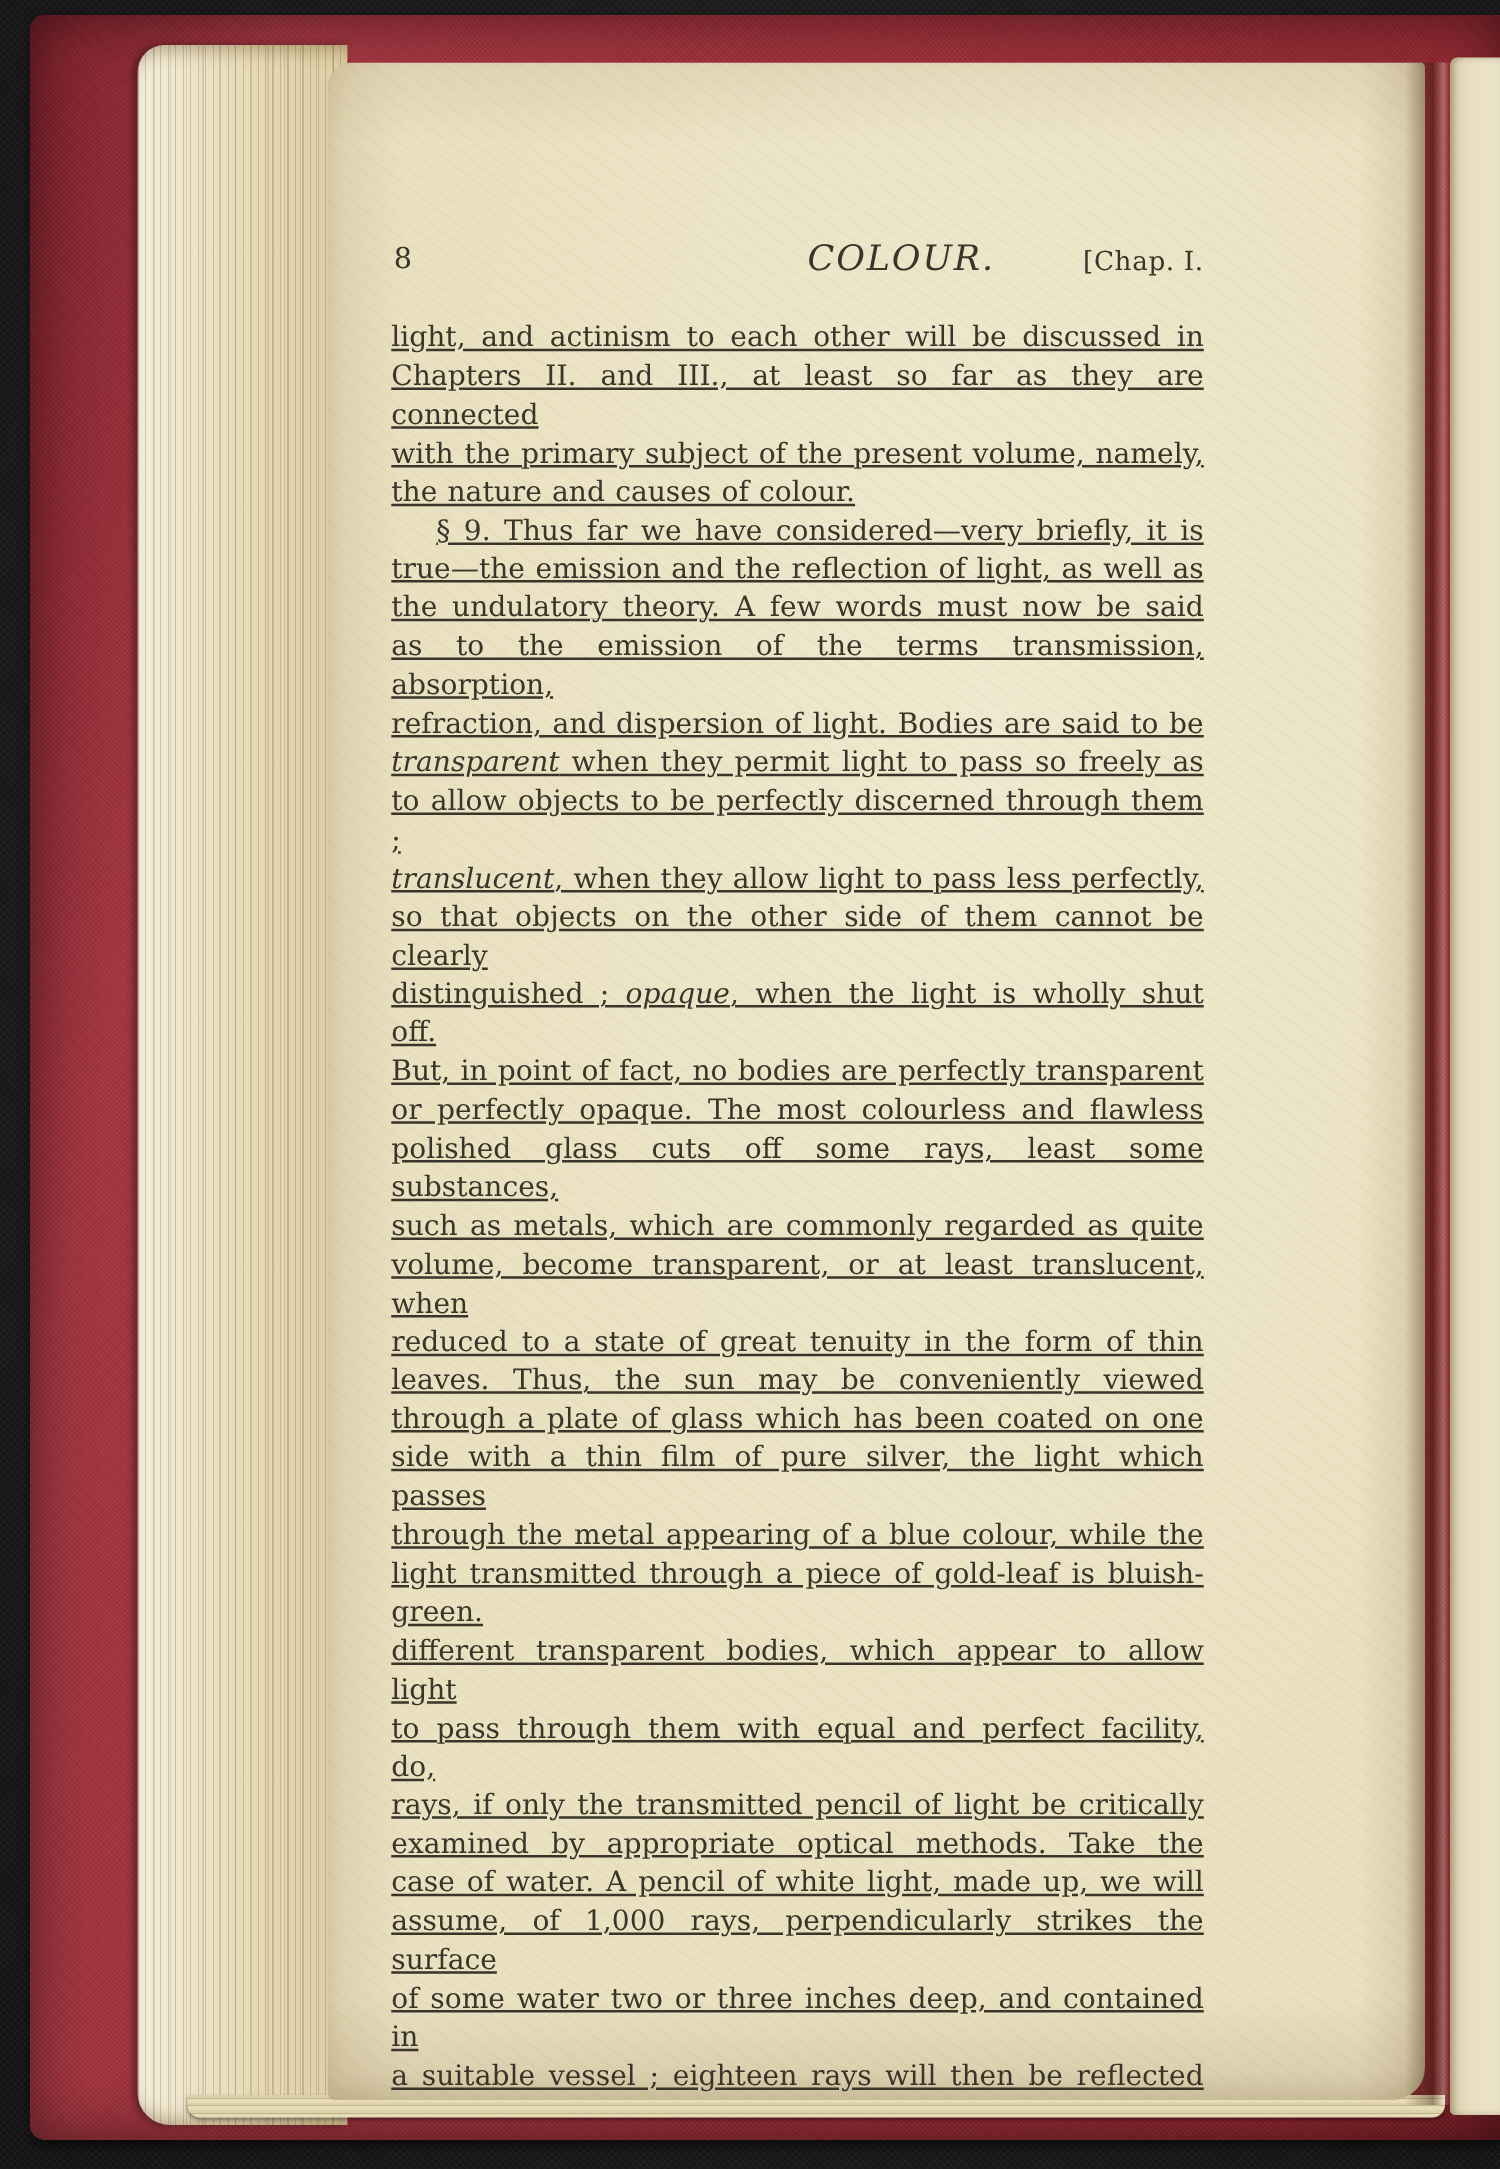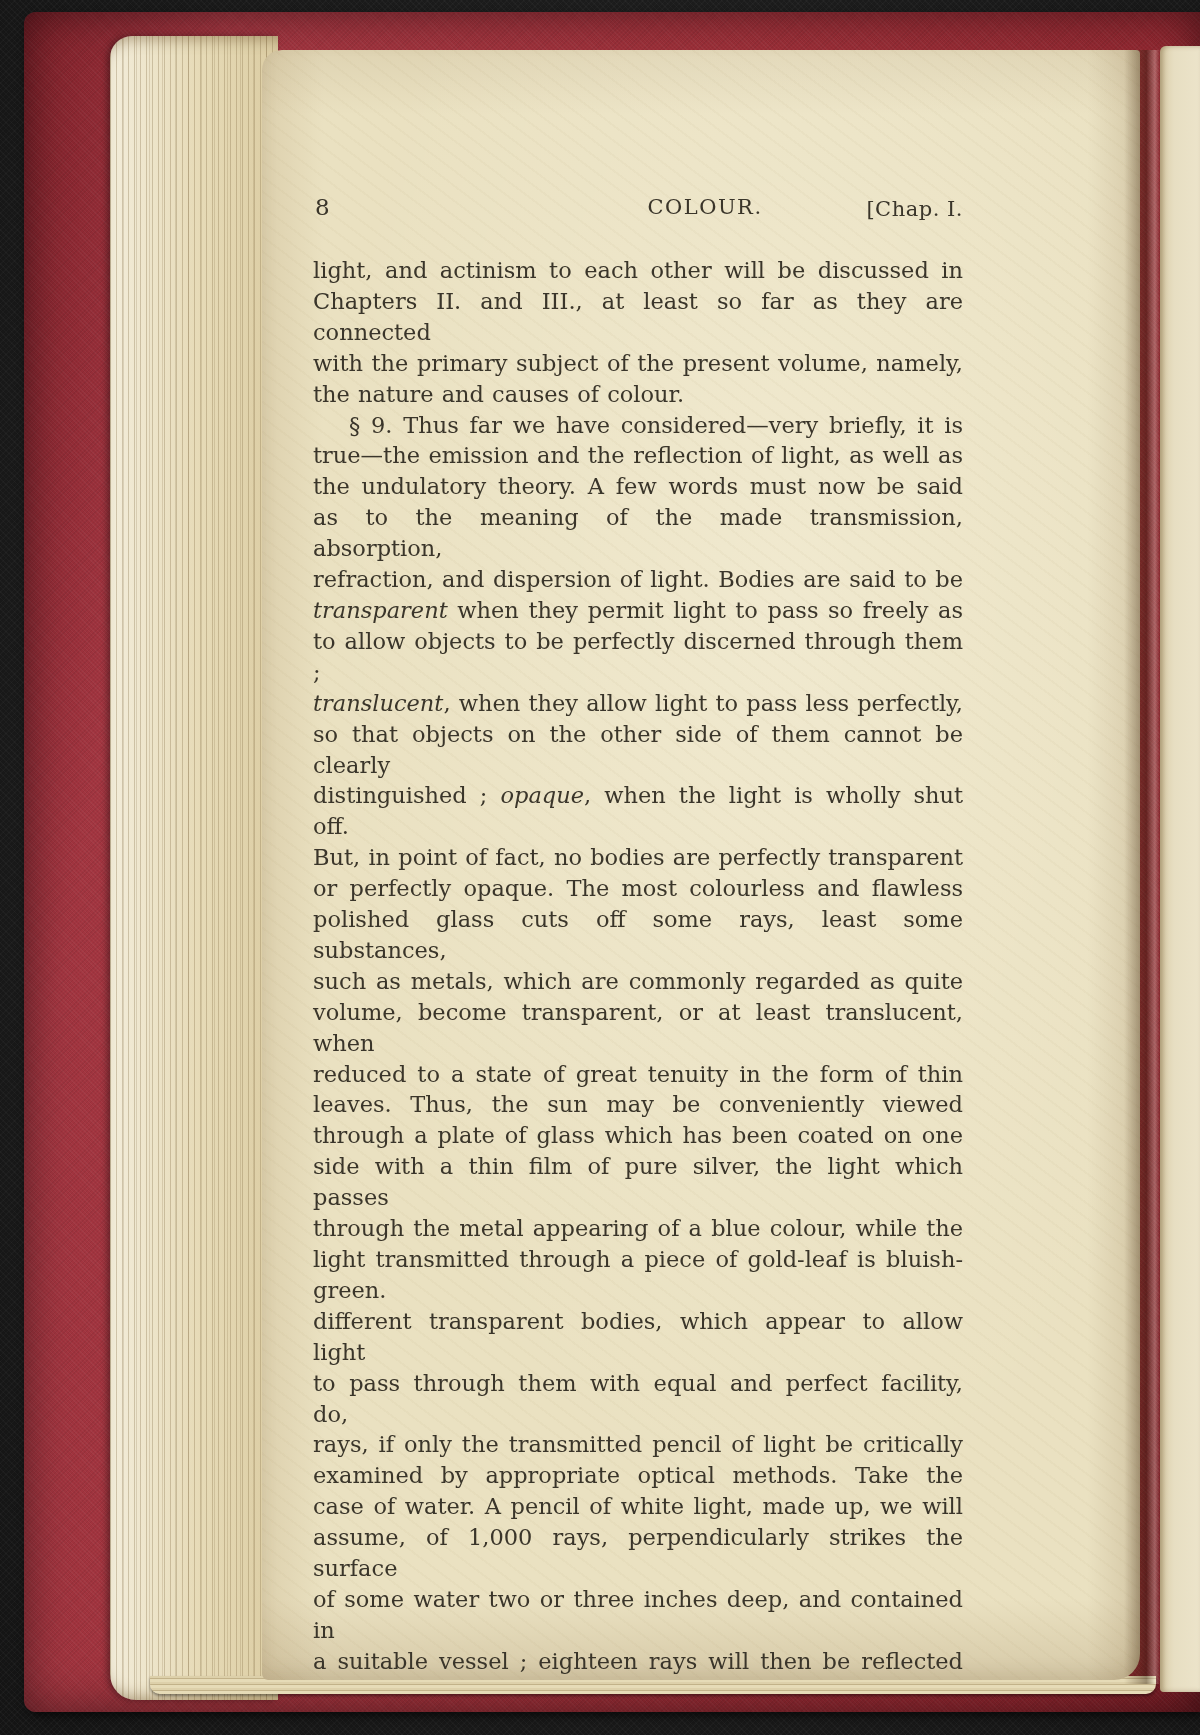--- a/index.html
+++ b/index.html
@@ -62,24 +62,24 @@
   .adjacent-page{
     position:absolute;left:1160px;top:46px;width:40px;height:1646px;
     background:linear-gradient(to right,#d9cca7 0%,#e7dec2 35%,#ece4ca 100%);
     box-shadow:inset 3px 0 5px rgba(90,65,30,.35);
     border-radius:6px 0 0 4px;
   }
   
   .text-area{position:absolute;left:313px;top:192px;width:650px;color:#3a352a;}
   .hdr{position:relative;height:30px;line-height:30px;font-size:22px;letter-spacing:.5px;}
   .hdr .pgnum{position:absolute;left:2px;top:0;font-size:23px;}
-  .hdr .title{position:absolute;left:392px;top:0;transform:translateX(-50%);letter-spacing:1.5px;font-size:21px;}
+  .hdr .title{position:absolute;left:408px;top:0;transform:translateX(-50%);letter-spacing:1.5px;font-size:28px;font-style:italic;}
   .hdr .chap{position:absolute;right:0;top:2px;font-size:21px;letter-spacing:.5px;}
   .body{margin-top:33px;font-size:22.5px;line-height:30.9px;}
-  .line{text-align:justify;text-align-last:justify;word-spacing:1px;white-space:normal;}
+  .line{text-align:justify;text-align-last:justify;word-spacing:1px;white-space:normal;text-decoration:underline;}
   .line.no-just{text-align-last:left;}
   .line.indent{text-indent:36px;}
   .line i{font-style:italic;}
 </style>
 </head>
 <body>
 
 <div class="canvas">
   <div class="cover"></div>
   <div class="page-stack"></div>
@@ -98,21 +98,21 @@
         <div>
           <div class="line">light, and actinism to each other will be discussed in</div>
           <div class="line">Chapters II. and III., at least so far as they are connected</div>
           <div class="line">with the primary subject of the present volume, namely,</div>
           <div class="line no-just">the nature and causes of colour.</div>
         </div>
         <div>
           <div class="line indent">§ 9. Thus far we have considered—very briefly, it is</div>
           <div class="line">true—the emission and the reflection of light, as well as</div>
           <div class="line">the undulatory theory. A few words must now be said</div>
-          <div class="line">as to the meaning of the made transmission, absorption,</div>
+          <div class="line">as to the emission of the terms transmission, absorption,</div>
           <div class="line">refraction, and dispersion of light. Bodies are said to be</div>
           <div class="line"><i>transparent</i> when they permit light to pass so freely as</div>
           <div class="line">to allow objects to be perfectly discerned through them ;</div>
           <div class="line"><i>translucent</i>, when they allow light to pass less perfectly,</div>
           <div class="line">so that objects on the other side of them cannot be clearly</div>
           <div class="line">distinguished ; <i>opaque</i>, when the light is wholly shut off.</div>
           <div class="line">But, in point of fact, no bodies are perfectly transparent</div>
           <div class="line">or perfectly opaque. The most colourless and flawless</div>
           <div class="line">polished glass cuts off some rays, least some substances,</div>
           <div class="line">such as metals, which are commonly regarded as quite</div>

